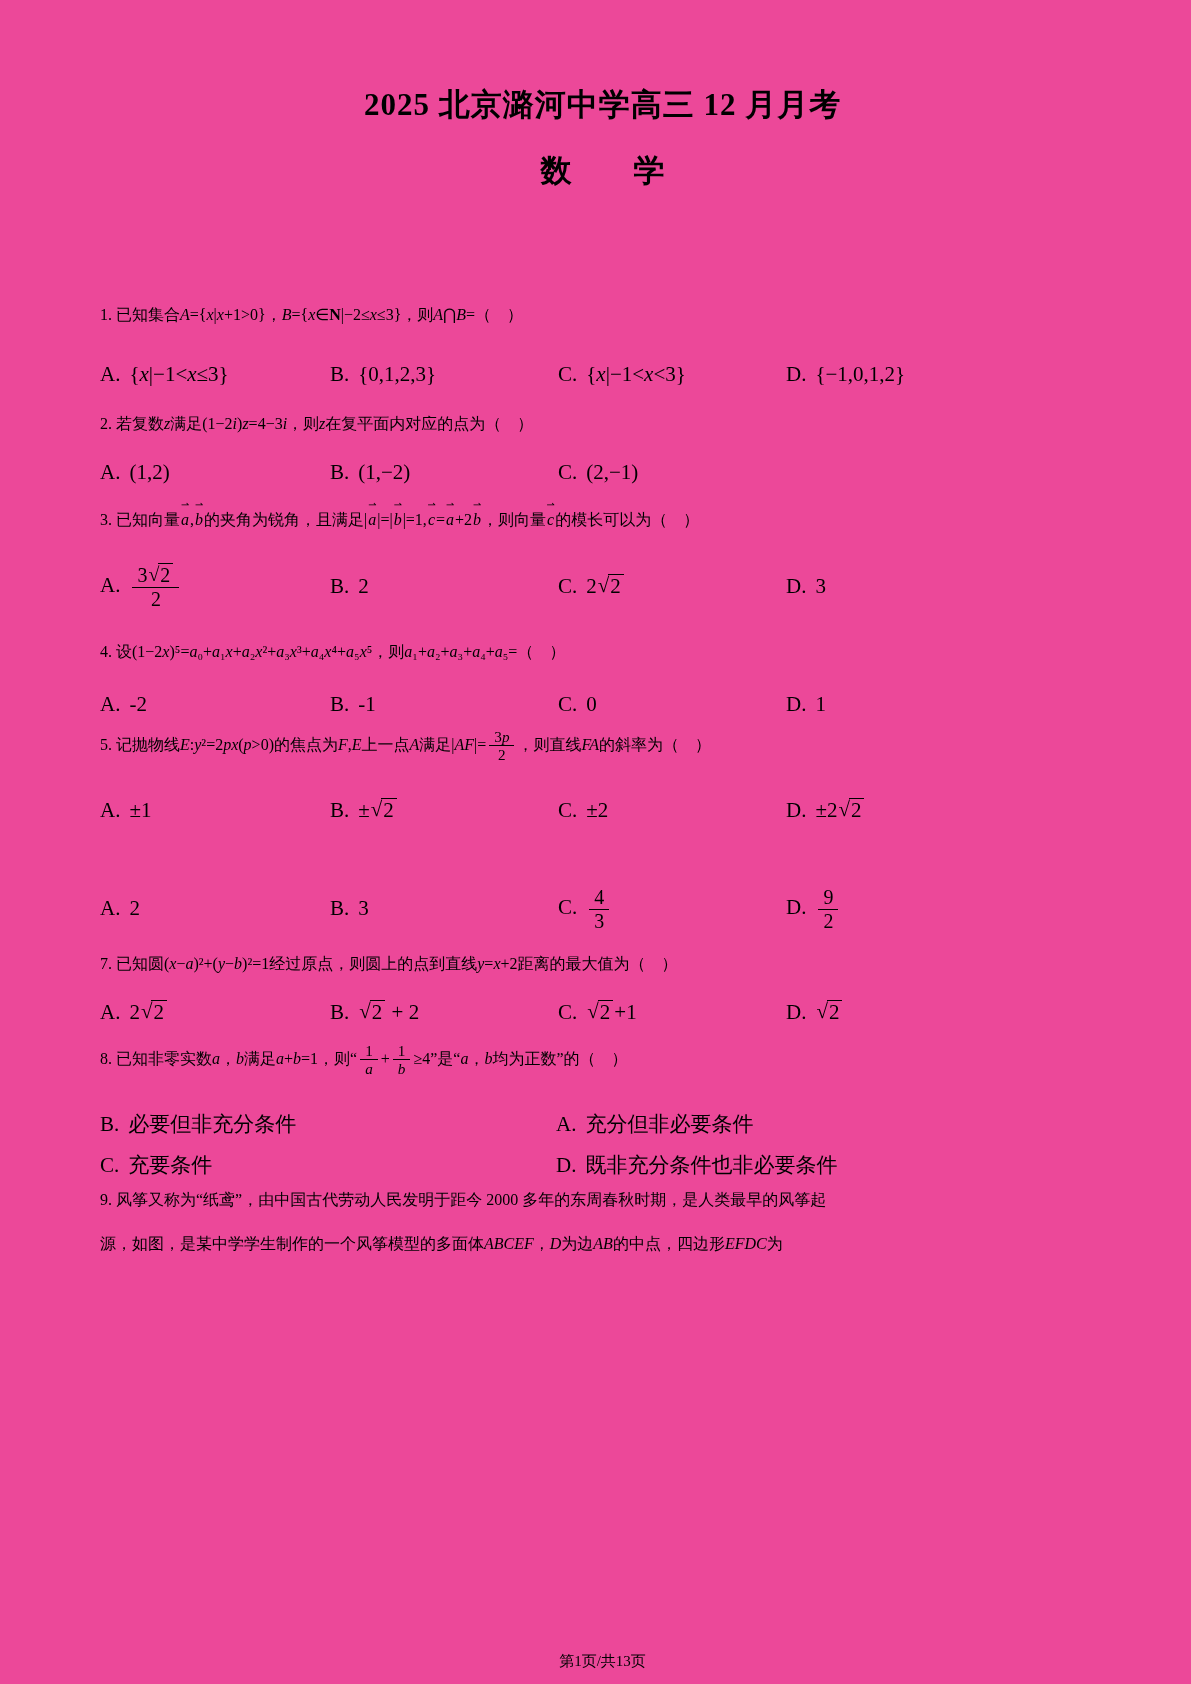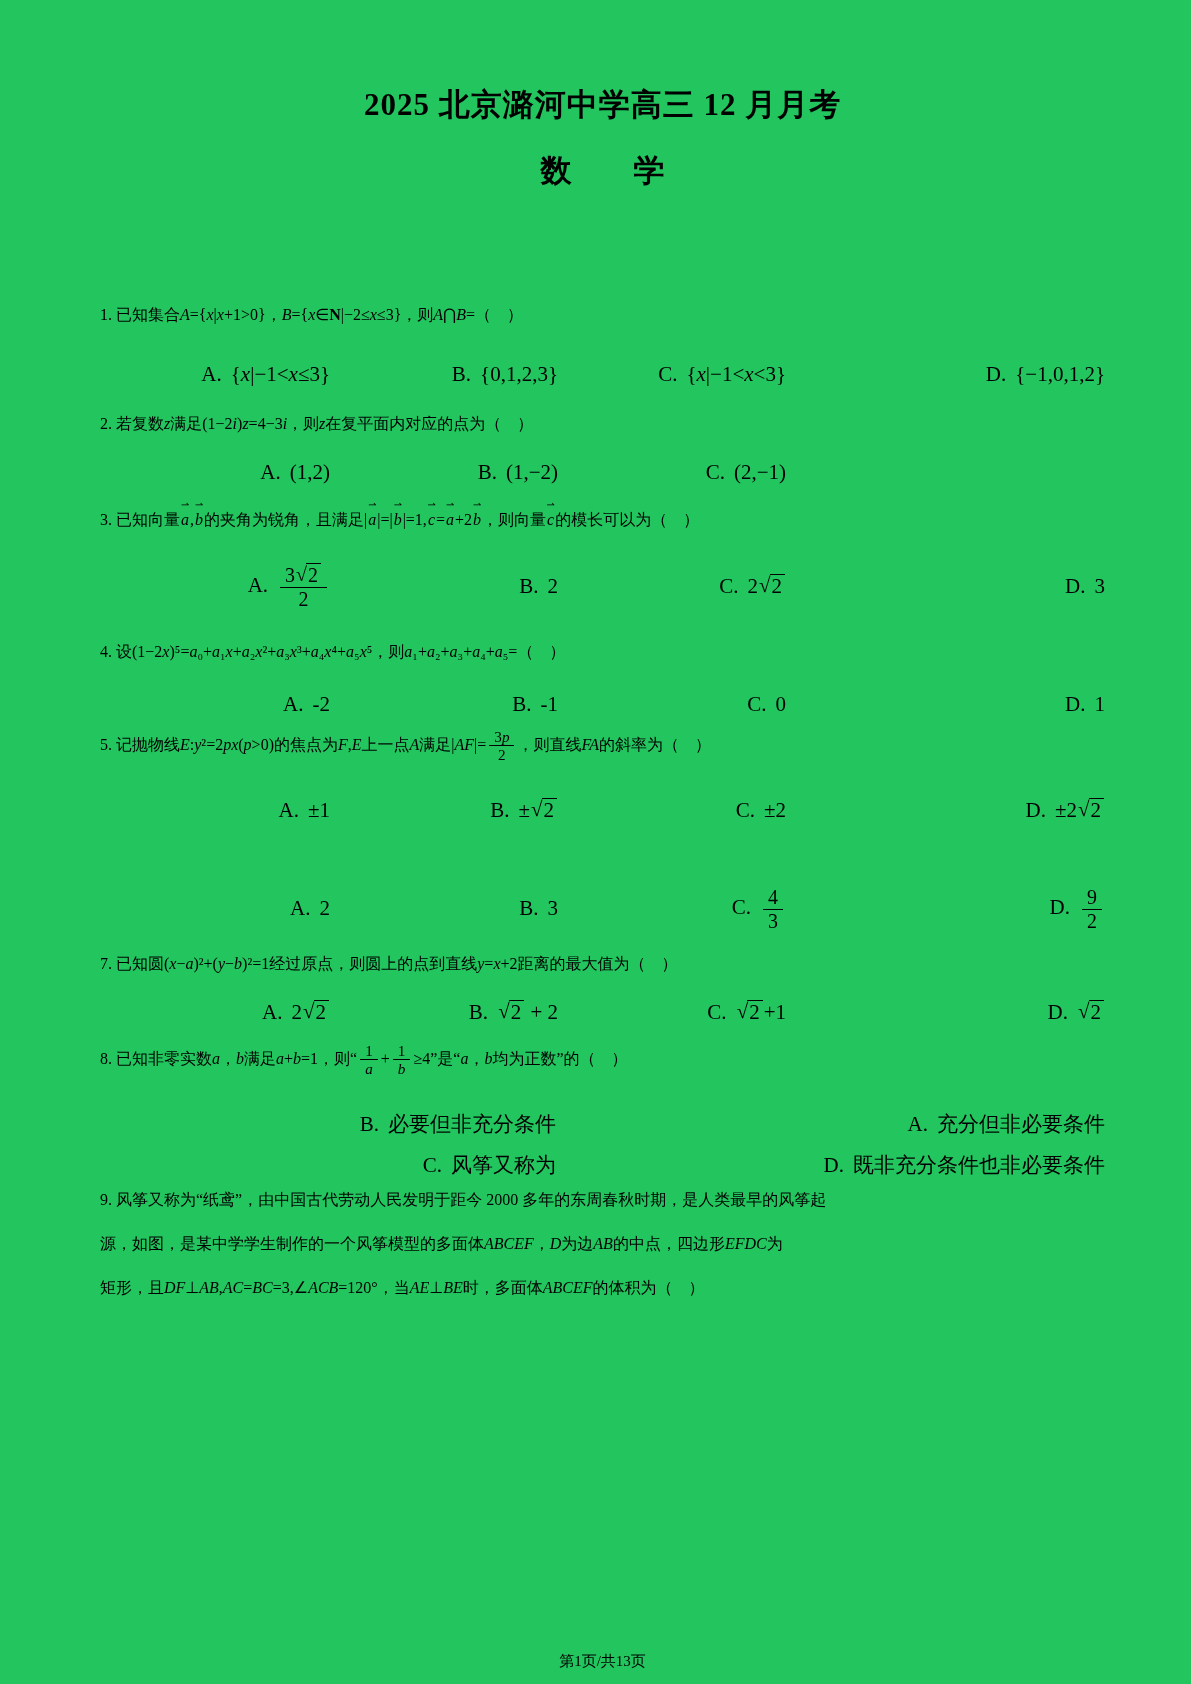--- a/index.html
+++ b/index.html
@@ -1,28 +1,28 @@
 <!DOCTYPE html>
 <html><head>
 <meta charset="utf-8">
 <style>
   html,body{margin:0;padding:0;background:#ffffff;}
   body{width:1191px;height:1684px;font-family:"Liberation Serif","DejaVu Serif",serif;color:#000;}
-  .page{position:relative;width:1191px;height:1684px;background:#22c55e;overflow:hidden;}
+  .page{position:relative;width:1191px;height:1684px;background:#ec4899;overflow:hidden;}
   .abs{position:absolute;left:100px;width:1005px;}
   .center{text-align:center;}
   .title{font-size:31px;font-weight:bold;letter-spacing:1px;}
   .subject{font-size:31px;font-weight:bold;}
   .part{font-size:23px;font-weight:bold;}
   .instr{font-size:22px;font-weight:bold;}
   .stem{font-size:16px;line-height:1.5;white-space:nowrap;font-family:Liberation Serif, serif;}
   .opts{display:grid;align-items:center;font-size:21px;line-height:1.4;}
   .cols4{grid-template-columns:230px 228px 228px 1fr;}
   .cols2{grid-template-columns:456px 1fr;row-gap:12px;}
-  .opt{white-space:nowrap;text-align:right;}
+  .opt{white-space:nowrap;}
   .ol{margin-right:9px;}
   .footer{font-size:15px;}
   
   .math i{font-style:italic;}
   .frac{display:inline-flex;flex-direction:column;align-items:center;vertical-align:middle;margin:0 3px;line-height:1.15;font-size:0.95em;}
   .fnum{border-bottom:1.4px solid #000;padding:0 5px;}
   .fden{padding:0 5px;}
   .sqrt{display:inline-flex;align-items:baseline;vertical-align:baseline;margin:0 1px;}
   .rt{margin-right:-1px;transform:translateY(-0.05em);}
   .rb{border-top:1.4px solid #000;line-height:1.12;padding:0 3px 0 2px;}
@@ -130,22 +130,21 @@
   <div class="abs stem" style="top:1042px">8. 已知非零实数<span class="math"><i>a</i></span>，<span class="math"><i>b</i></span>满足<span class="math"><i>a</i>+<i>b</i>=1</span>，则“<span class="math"><span class="frac">
           <span class="fnum">1</span>
           <span class="fden"><i>a</i></span>
         </span>+<span class="frac">
           <span class="fnum">1</span>
           <span class="fden"><i>b</i></span>
         </span>≥4</span>”是“<span class="math"><i>a</i></span>，<span class="math"><i>b</i></span>均为正数”的（　）</div>
   <div class="abs opts cols2" style="top:1110px">
     <span class="opt"><span class="ol">B.</span><span class="ot">必要但非充分条件</span></span>
     <span class="opt"><span class="ol">A.</span><span class="ot">充分但非必要条件</span></span>
-    <span class="opt"><span class="ol">C.</span><span class="ot">风筝又称为</span></span>
+    <span class="opt"><span class="ol">C.</span><span class="ot">充要条件</span></span>
     <span class="opt"><span class="ol">D.</span><span class="ot">既非充分条件也非必要条件</span></span>
   </div>
 
   <div class="abs stem" style="top:1188px">9. 风筝又称为“纸鸢”，由中国古代劳动人民发明于距今 2000 多年的东周春秋时期，是人类最早的风筝起</div>
   <div class="abs stem" style="top:1232px">源，如图，是某中学学生制作的一个风筝模型的多面体<span class="math"><i>ABCEF</i></span>，<span class="math"><i>D</i></span>为边<span class="math"><i>AB</i></span>的中点，四边形<span class="math"><i>EFDC</i></span>为</div>
-  <div class="abs stem" style="top:1276px">矩形，且<span class="math"><i>DF</i>⊥<i>AB</i>,<i>AC</i>=<i>BC</i>=3,∠<i>ACB</i>=120°</span>，当<span class="math"><i>AE</i>⊥<i>BE</i></span>时，多面体<span class="math"><i>ABCEF</i></span>的体积为（　）</div>
 
   <div class="abs center footer" style="top:1652px">第1页/共13页</div>
 </div>
 
 </body></html>

